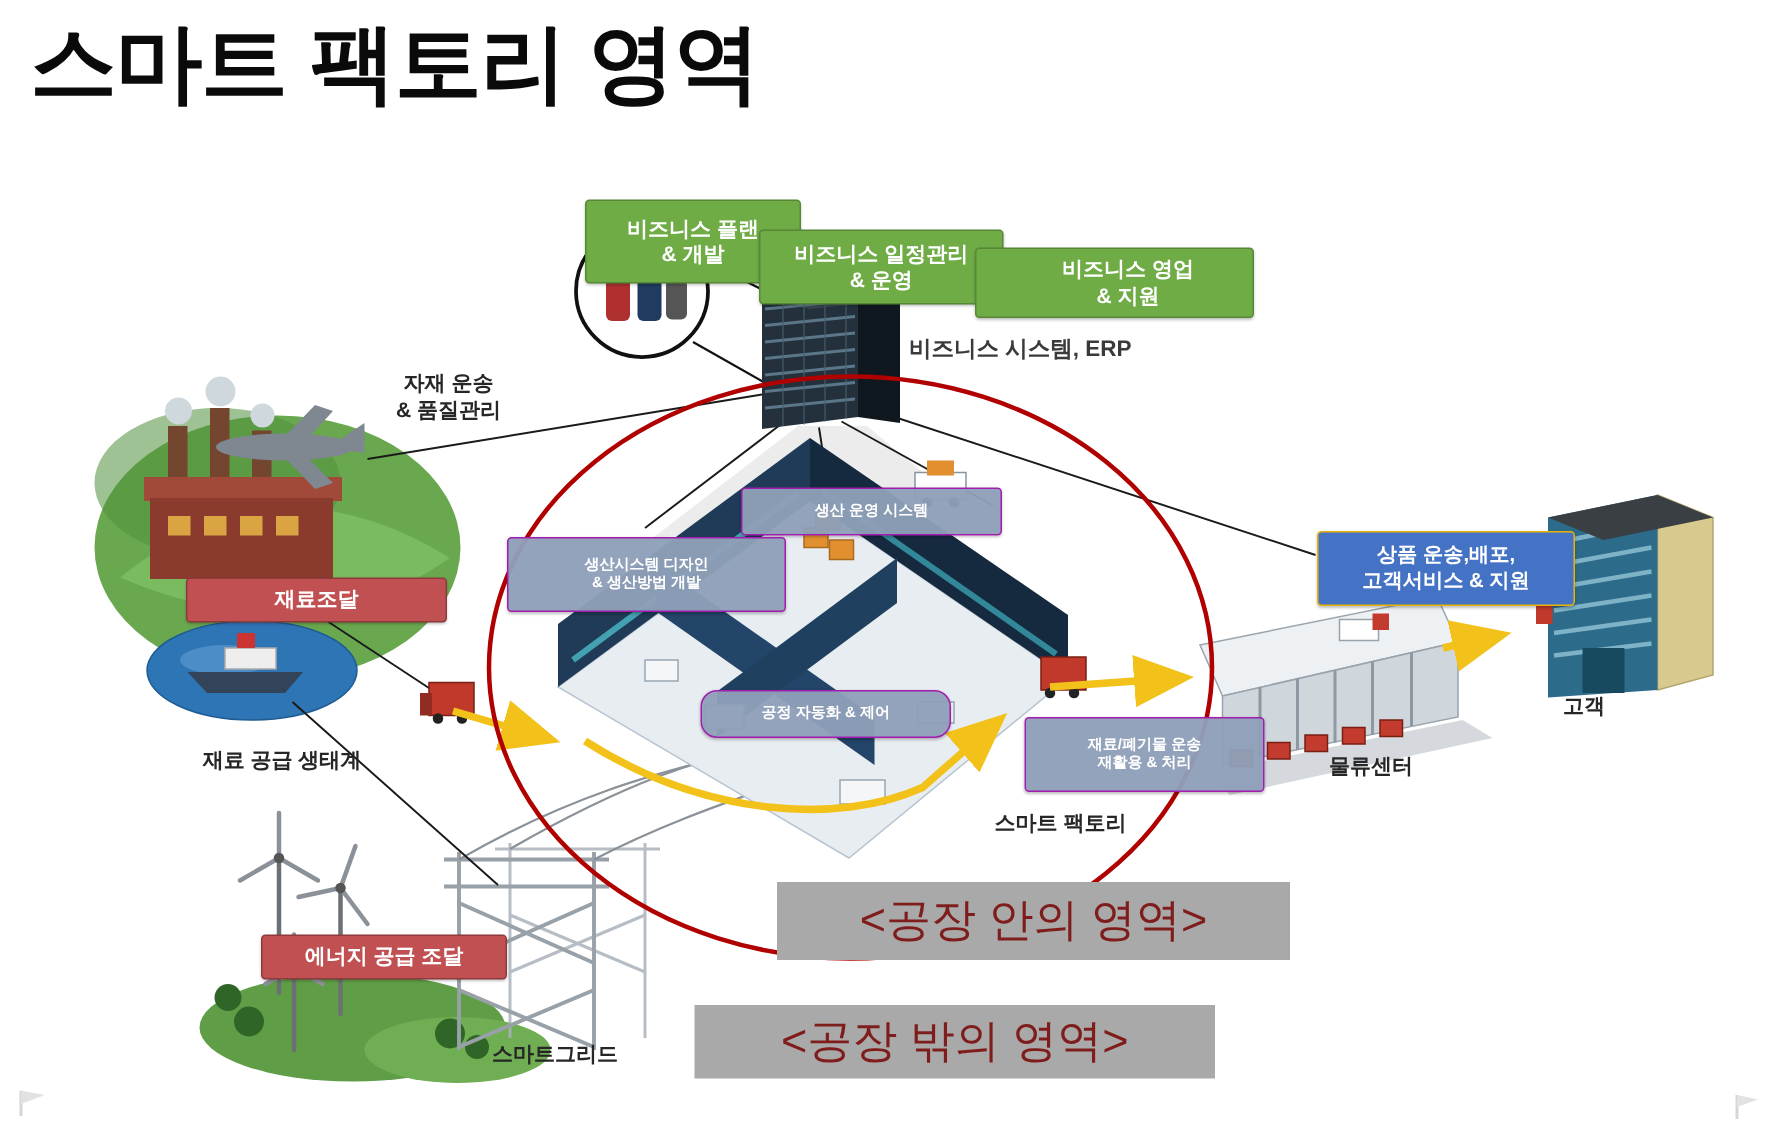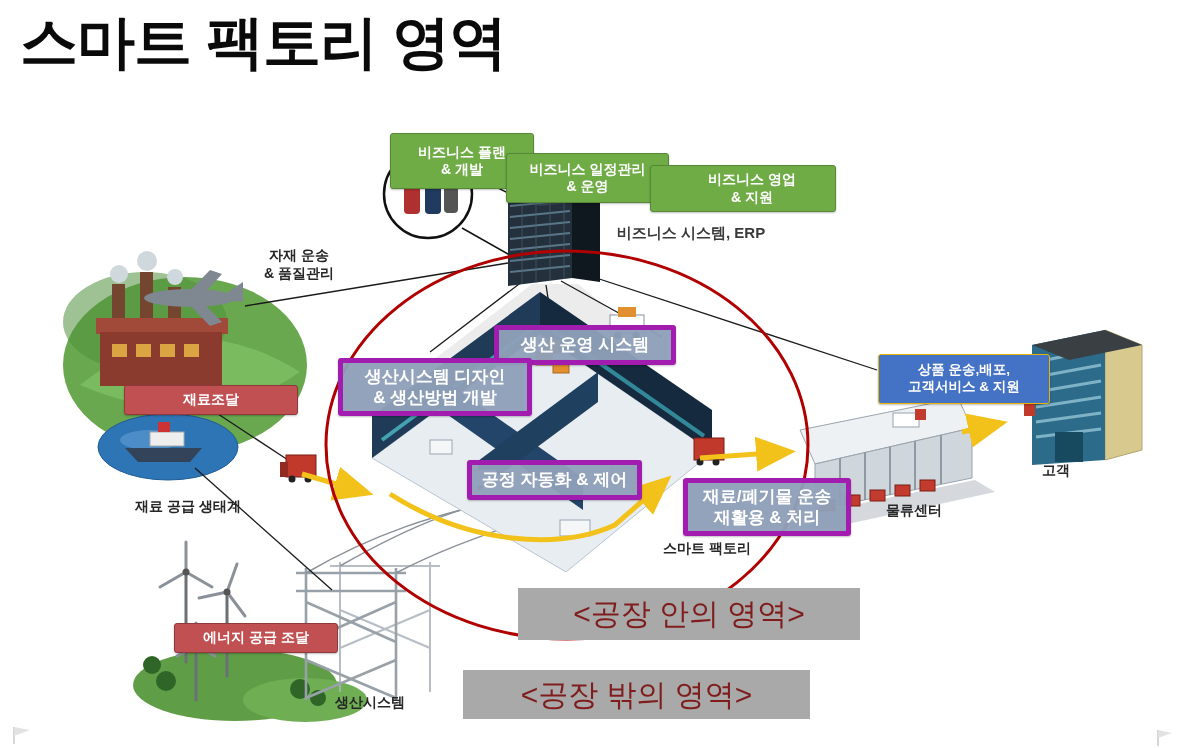--- a/index.html
+++ b/index.html
@@ -5,21 +5,21 @@
   html,body{margin:0;padding:0;background:#ffffff;}
   .canvas{position:relative;width:1184px;height:748px;background:#ffffff;overflow:hidden;
           font-family:"Liberation Sans",sans-serif;}
   .canvas > svg{position:absolute;left:0;top:0;}
   .title{position:absolute;left:20px;top:4px;font-size:58px;font-weight:800;color:#0a0a0a;letter-spacing:-1px;}
   .lbl{position:absolute;white-space:pre-line;text-align:center;line-height:1.25;}
   .box{display:flex;align-items:center;justify-content:center;color:#ffffff;font-weight:700;border-radius:3px;
        box-shadow:0 1px 2px rgba(0,0,0,.25);}
   .box-green{background:#6fac46;border:1px solid #578836;font-size:14px;}
   .box-red{background:#c15052;border:1px solid #8e3a3c;font-size:14px;}
-  .box-slate{background:rgba(143,159,184,.96);border:5px solid #a21caf;font-size:17px;}
+  .box-slate{background:rgba(143,159,184,.96);border:1px solid #a21caf;font-size:10px;}
   .box-blue{background:#4472c4;border:1px solid #eab308;font-size:13.5px;}
   .box-gray{background:#a9a9a9;color:#7f1d1d;font-weight:500;font-size:30px;border-radius:0;box-shadow:none;}
   .txt{color:#262626;font-weight:700;font-size:14px;}
   .txt-erp{color:#3a3a3a;font-weight:700;font-size:15px;text-align:left;}
 </style>
 </head>
 <body>
 
 <div class="canvas">
 
@@ -254,33 +254,33 @@
   </svg>
 
   <div class="title">스마트 팩토리 영역</div>
 
   <div class="lbl box box-green" style="left:390px;top:109px;width:142px;height:54px;margin-top:24px;">비즈니스 플랜
 &amp; 개발</div>
   <div class="lbl box box-green" style="left:506px;top:140px;width:161px;height:48px;margin-top:13px;">비즈니스 일정관리
 &amp; 운영</div>
   <div class="lbl box box-green" style="left:650px;top:165px;width:166px;height:45px;padding-left:18px;">비즈니스 영업
 &amp; 지원</div>
-  <div class="lbl txt-erp" style="left:606px;top:224px;width:170px;text-align:center;">비즈니스 시스템, ERP</div>
+  <div class="lbl txt-erp" style="left:606px;top:224px;width:170px;">비즈니스 시스템, ERP</div>
 
   <div class="lbl txt" style="left:244px;top:247px;width:110px;">자재 운송
 &amp; 품질관리</div>
   <div class="lbl box box-red" style="left:124px;top:385px;width:172px;height:28px;">재료조달</div>
   <div class="lbl txt" style="left:106px;top:498px;width:164px;">재료 공급 생태계</div>
   <div class="lbl box box-red" style="left:174px;top:623px;width:162px;height:28px;">에너지 공급 조달</div>
-  <div class="lbl txt" style="left:312px;top:694px;width:116px;">생산시스템</div>
+  <div class="lbl txt" style="left:312px;top:694px;width:116px;">스마트그리드</div>
 
   <div class="lbl box box-slate" style="left:494px;top:325px;width:172px;height:30px;">생산 운영 시스템</div>
   <div class="lbl box box-slate" style="left:338px;top:358px;width:184px;height:48px;">생산시스템 디자인
 &amp; 생산방법 개발</div>
-  <div class="lbl box box-slate" style="left:467px;top:460px;width:165px;height:30px;">공정 자동화 &amp; 제어</div>
+  <div class="lbl box box-slate" style="left:467px;top:460px;width:165px;height:30px;border-radius:11px;">공정 자동화 &amp; 제어</div>
   <div class="lbl box box-slate" style="left:683px;top:478px;width:158px;height:48px;">재료/폐기물 운송
 재활용 &amp; 처리</div>
   <div class="lbl txt" style="left:650px;top:540px;width:114px;">스마트 팩토리</div>
 
   <div class="lbl box box-blue" style="left:878px;top:354px;width:170px;height:48px;">상품 운송,배포,
 고객서비스 &amp; 지원</div>
   <div class="lbl txt" style="left:866px;top:502px;width:96px;">물류센터</div>
   <div class="lbl txt" style="left:1028px;top:462px;width:56px;">고객</div>
 
   <div class="lbl box box-gray" style="left:518px;top:588px;width:342px;height:52px;">&lt;공장 안의 영역&gt;</div>

